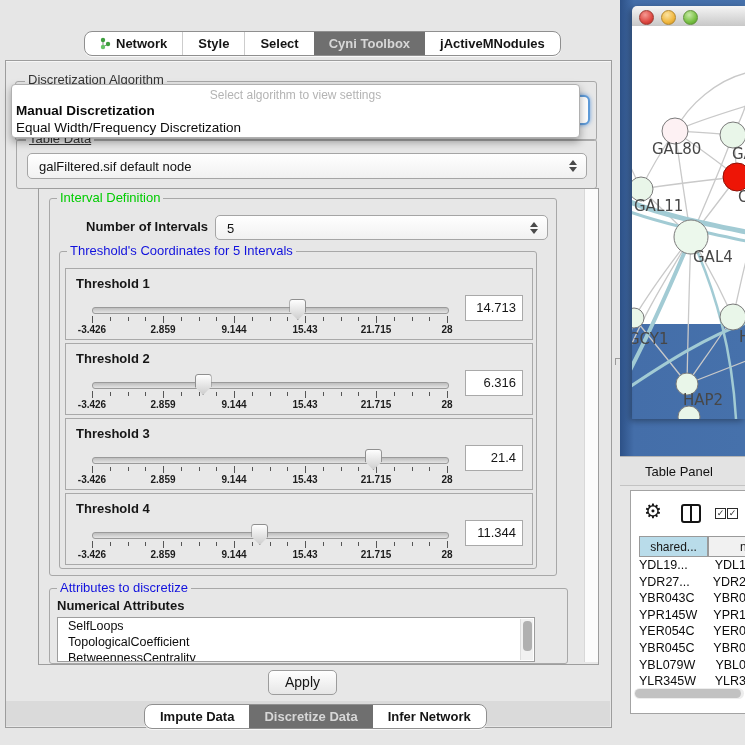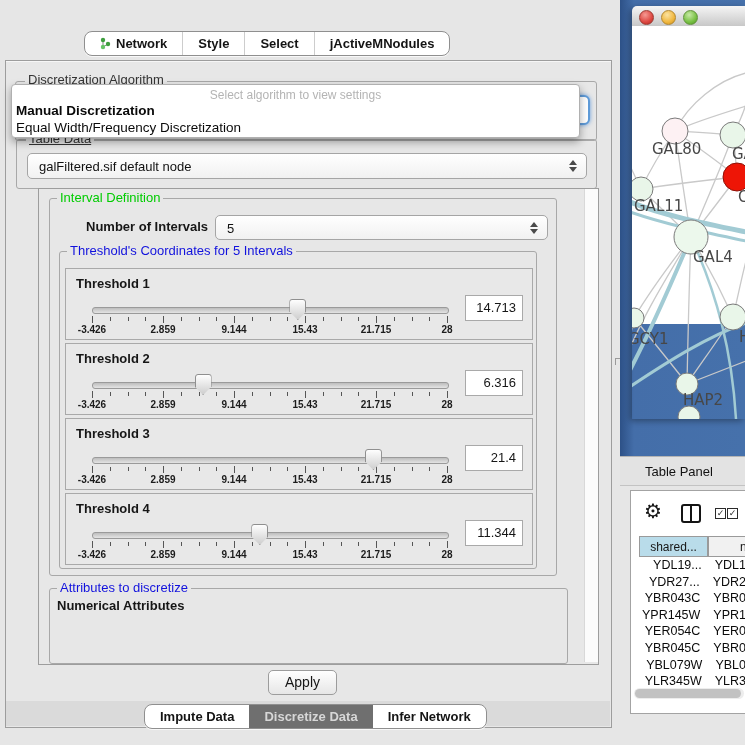--- a/index.html
+++ b/index.html
@@ -105,21 +105,21 @@
   .split-icon{position:absolute;left:50px;top:13px;width:16px;height:15px;border:2px solid #141414;border-radius:3px;}
   .split-icon::after{content:"";position:absolute;left:7px;top:0;width:2px;height:15px;background:#141414;}
   .cb-icon{position:absolute;top:17px;width:9px;height:9px;border:1.5px solid #2a2a2a;
      font-size:9px;line-height:9px;text-align:center;color:#2a2a2a;}
   .tp-header{position:absolute;left:8px;top:45px;height:21px;display:flex;font-size:12px;}
   .tp-hc{border:1px solid #9a9a9a;border-right:none;line-height:21px;box-sizing:border-box;}
   .tp-hc.c1{width:69px;background:#b9dcea;text-align:center;border-right:1px solid #9a9a9a;}
   .tp-hc.c2{width:60px;background:#f1f1f1;padding-left:31px;}
   .tp-rows{position:absolute;left:8px;top:66px;width:107px;height:129px;overflow:hidden;}
   .trow{display:flex;height:16.6px;font-size:12.5px;line-height:16.6px;color:#0b0b0b;}
-  .trow .c1{width:69px;text-align:right;}
+  .trow .c1{width:69px;text-align:left;}
   .trow .c2{padding-left:13px;}
   .hsb{position:absolute;left:3px;top:197px;width:110px;height:11px;background:#ededed;border-radius:6px;}
   .hsb-thumb{position:absolute;left:1px;top:1px;width:106px;height:9px;background:#c2c2c2;border-radius:5px;}
   .splitter-dot{left:615px;top:358px;width:4px;height:6px;border-left:1px solid #9a9a9a;border-top:1px solid #9a9a9a;}
 
   svg text{font-family:"DejaVu Sans","Liberation Sans",sans-serif;}
 </style>
 </head>
 <body>
 
@@ -135,20 +135,23 @@
           <circle cx="3" cy="10" r="2.2" fill="#67c467"></circle>
           <circle cx="8" cy="7" r="2.2" fill="#3f9e3f"></circle>
         </svg>
         <span>Network</span>
       </div>
       <div class="seg">
         <span>Style</span>
       </div>
       <div class="seg">
         <span>Select</span>
+      </div>
+      <div class="seg sel">
+        <span>Cyni Toolbox</span>
       </div>
       <div class="seg">
         <span>jActiveMNodules</span>
       </div>
     </div>
 
   <div class="abs main-panel"></div>
 
   <div class="abs group" style="left:15px;top:81px;width:580px;height:58px;"></div>
   <div class="abs group-title gt-gray" style="left:25px;top:73px;">Discretization Algorithm</div>
@@ -321,20 +324,28 @@
           <div class="tick-label" style="left: 310px;">21.715</div>
           <div class="tick-label" style="left: 381px;">28</div>
           <div class="thr-thumb" style="left: 185.348px;"></div>
           <div class="thr-value">11.344</div>
         </div>
       </div>
 
     <div class="abs group" style="left:10px;top:399px;width:517px;height:74px;"></div>
     <div class="group-title gt-blue" style="left:18px;top:392px;">Attributes to discretize</div>
     <div class="abs" style="left:18px;top:409px;font-size:13px;font-weight:bold;">Numerical Attributes</div>
+    <div class="attr-list" id="attr-list">
+      <div class="list-sb">
+          <div class="list-sb-thumb"></div>
+        </div>
+    <div class="attr-item">SelfLoops</div>
+        <div class="attr-item">TopologicalCoefficient</div>
+        <div class="attr-item">BetweennessCentrality</div>
+      </div>
 
     <div class="vsb-track"></div>
   </div>
 
   <div class="abs apply-btn">Apply</div>
 
   <div class="abs bottom-band"></div>
   <div class="abs segbar bottom-tabs" id="bottom-tabs">
       <div class="seg">
         <span>Impute Data</span>

